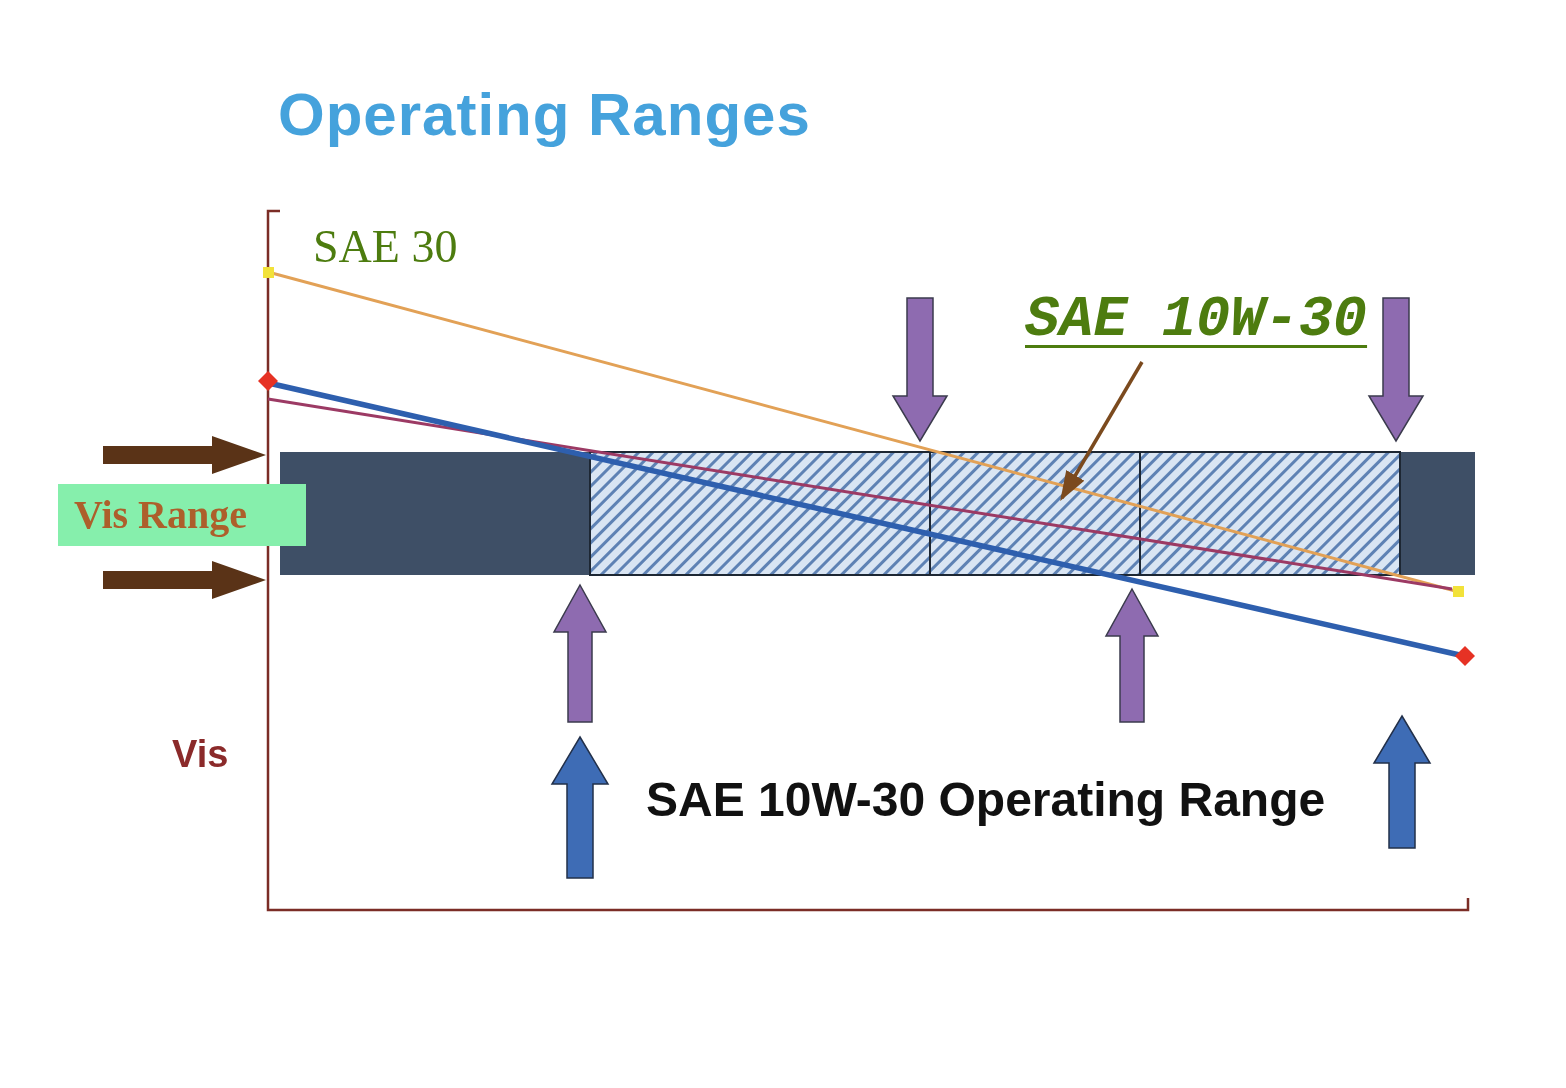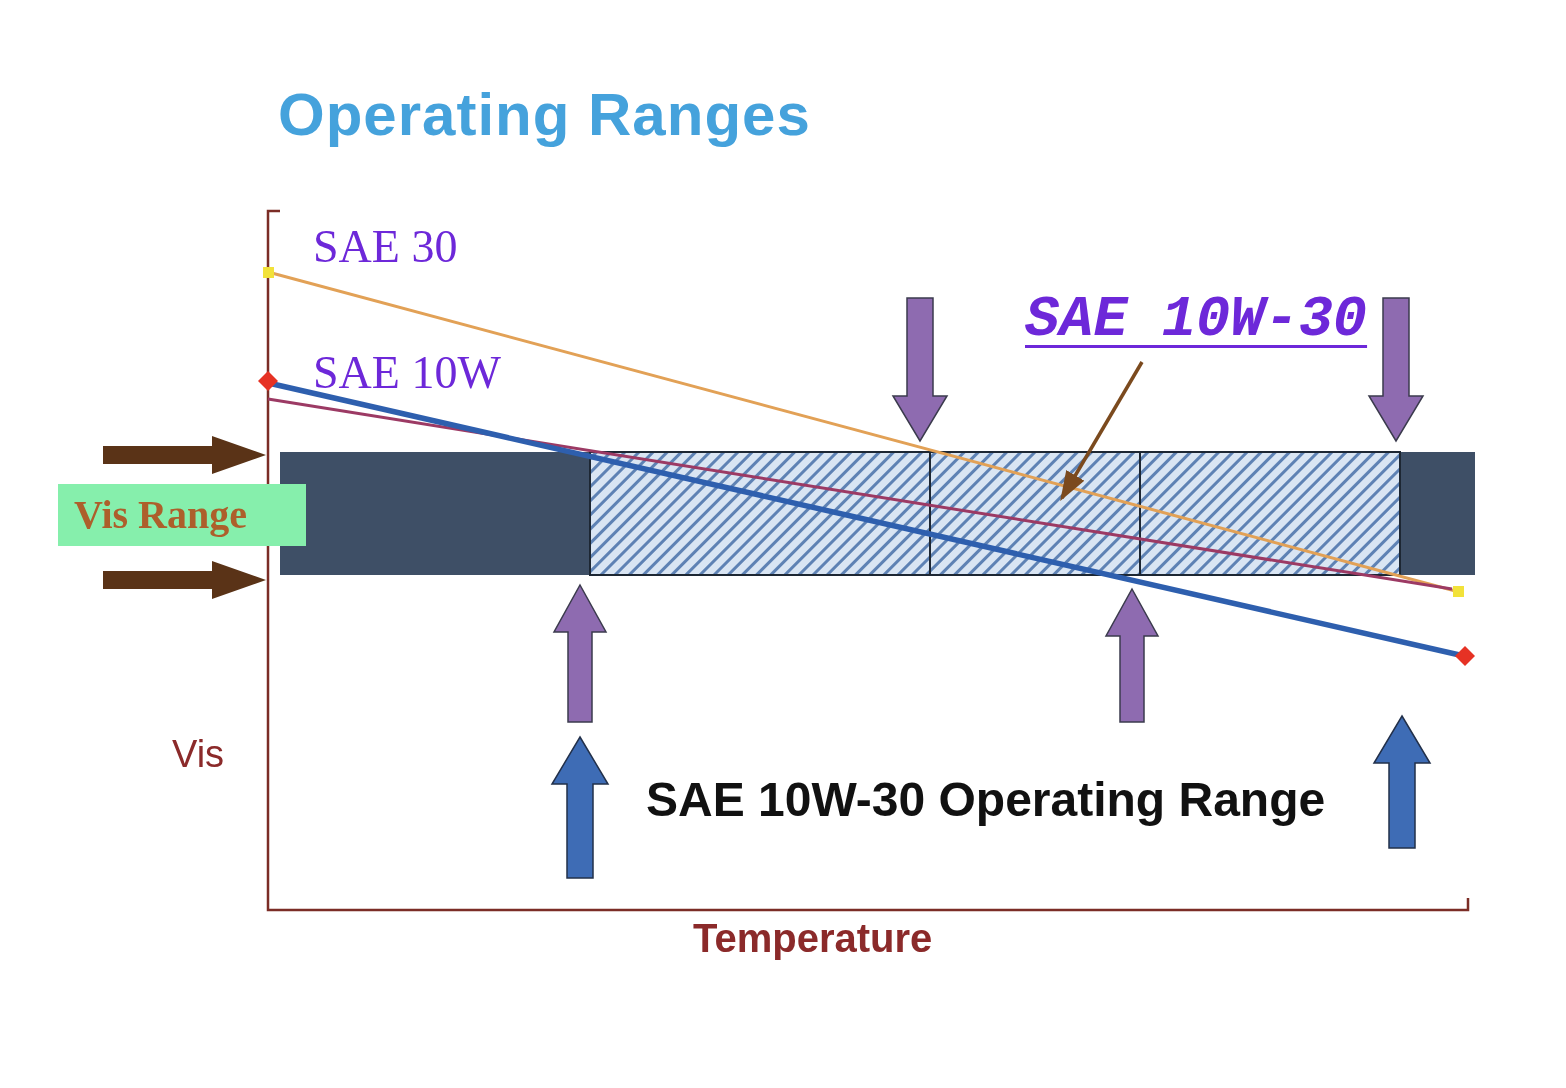--- a/index.html
+++ b/index.html
@@ -2,33 +2,33 @@
 <html><head>
 <meta charset="utf-8">
 <style>
   * { margin:0; padding:0; box-sizing:border-box; }
   html,body { background:#ffffff; }
   body { font-family:"Liberation Sans", sans-serif; }
   .canvas { position:relative; width:1566px; height:1088px; background:#ffffff; overflow:hidden; }
   .layer  { position:absolute; left:0; top:0; width:1566px; height:1088px; }
   .abs    { position:absolute; white-space:nowrap; }
   .title  { left:278px; top:80px; font-size:60px; font-weight:700; color:#45A2DC; letter-spacing:1px; }
-  .serif-label { font-family:"Liberation Serif", serif; color:#6d28d9; font-size:46px; }
+  .serif-label { font-family:"Liberation Serif", serif; color:#4d7c0f; font-size:46px; }
   .sae30-pos  { left:313px; top:220px; }
   .sae10w-pos { left:313px; top:346px; }
   .sae10w30-pos {
     left:1025px; top:288px; font-size:57px; font-style:italic; font-weight:700;
     text-decoration:underline; text-decoration-thickness:3px; text-underline-offset:10px;font-family:Liberation Mono, monospace;
   }
   .vis-range-badge {
     left:58px; top:484px; width:248px; height:62px; background:#86efac;
     font-family:"Liberation Serif", serif; font-weight:700; font-size:40px;
     color:#AD5F2B; line-height:62px; padding-left:16px;
   }
-  .y-axis-label { left:172px; top:733px; font-size:38px; font-weight:400; color:#8B2A2A; }
+  .y-axis-label { left:172px; top:733px; font-size:38px; font-weight:700; color:#8B2A2A; }
   .x-axis-label { left:693px; top:916px; font-size:40px; font-weight:700; color:#8B2A2A; }
   .op-range-label { left:638px; top:772px; font-size:48px; font-weight:700; color:#111111;margin-left:8px; }
 </style>
 </head>
 <body>
 
 <div class="canvas">
 
   <svg class="layer" viewBox="0 0 1566 1088">
     <defs>
@@ -68,23 +68,21 @@
 
     <polygon points="580,737 608,784 593,784 593,878 567,878 567,784 552,784" fill="#3E6CB5" stroke="#22304A" stroke-width="1.5"></polygon>
     <polygon points="1402,716 1430,763 1415,763 1415,848 1389,848 1389,763 1374,763" fill="#3E6CB5" stroke="#22304A" stroke-width="1.5"></polygon>
 
     <line x1="1142" y1="362" x2="1062" y2="498" stroke="#7B4A1E" stroke-width="3.5" marker-end="url(#arrowhead-brown)"></line>
   </svg>
 
   <div class="abs title">Operating Ranges</div>
 
   <div class="abs serif-label sae30-pos">SAE 30</div>
-  <div class="abs serif-label sae10w-pos">SAE 10W</div>
   <div class="abs serif-label sae10w30-pos">SAE 10W-30</div>
 
   <div class="abs vis-range-badge">Vis Range</div>
 
   <div class="abs y-axis-label">Vis</div>
-  <div class="abs x-axis-label">Temperature</div>
 
   <div class="abs op-range-label">SAE 10W-30 Operating Range</div>
 
 </div>
 
 </body></html>

